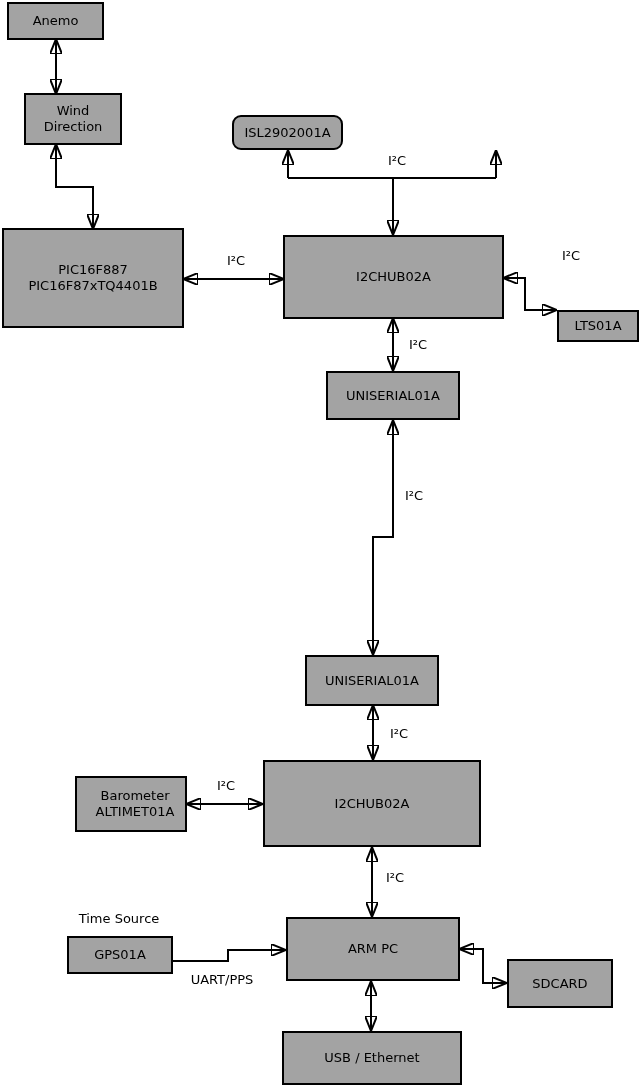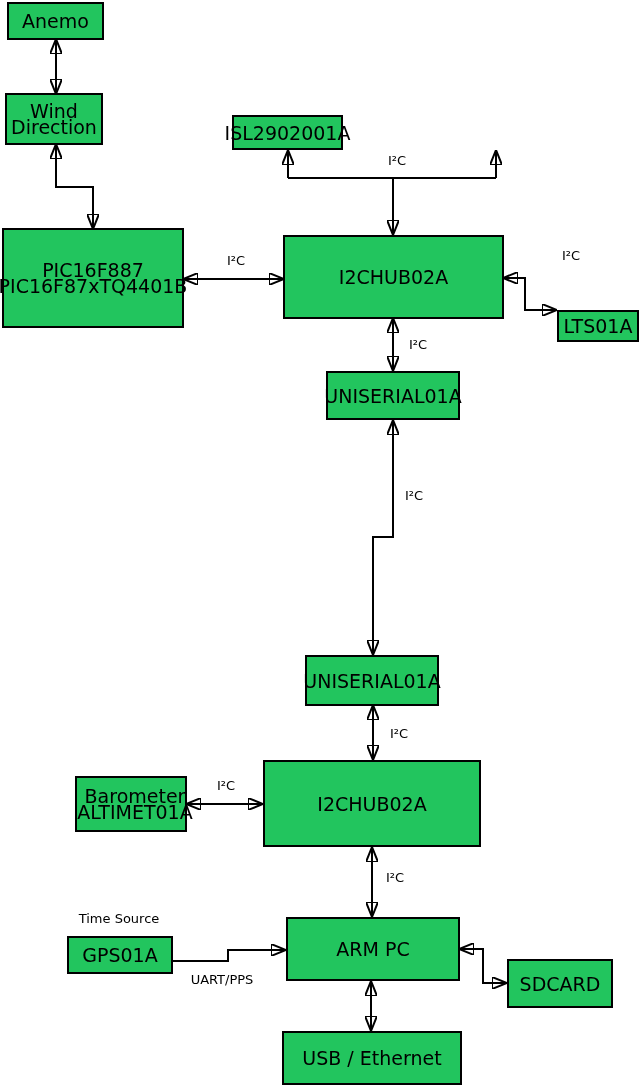--- a/index.html
+++ b/index.html
@@ -17,26 +17,26 @@
   .edges {
     position: absolute; left: 0; top: 0;
     width: 640px; height: 1089px;
     display: block;
   }
   .edges path { stroke: #000000; stroke-width: 2; fill: none; }
   .node {
     position: absolute;
     box-sizing: border-box;
     border: 2px solid #000000;
-    background: #22c55e;
+    background: #a3a3a3;
     color: #000000;
     display: flex; flex-direction: column;
     align-items: center; justify-content: center;
     text-align: right;
-    font-size: 19px; line-height: 16px;
+    font-size: 13px; line-height: 16px;
     white-space: nowrap;
   }
   .edge-label {
     position: absolute;
     transform: translate(-50%, -50%);
     font-size: 13px; line-height: 15px;
     color: #000000;
     white-space: nowrap;
   }
 </style>
@@ -66,31 +66,31 @@
     <path d="M372 848 L372 916" marker-start="url(#arrow)" marker-end="url(#arrow)"></path>
     <path d="M173 961 L228 961 L228 950 L285 950" marker-end="url(#arrow)"></path>
     <path d="M460 949 L483 949 L483 983 L506 983" marker-start="url(#arrow)" marker-end="url(#arrow)"></path>
     <path d="M371 982 L371 1030" marker-start="url(#arrow)" marker-end="url(#arrow)"></path>
   </svg>
 
   <div class="node" style="left:7px;top:2px;width:97px;height:38px;">
     <span>Anemo</span>
   </div>
 
-  <div class="node" style="left:5px;top:93px;width:98px;height:52px;">
+  <div class="node" style="left:24px;top:93px;width:98px;height:52px;">
     <span>Wind</span>
     <span>Direction</span>
   </div>
 
   <div class="node" style="left:2px;top:228px;width:182px;height:100px;">
     <span>PIC16F887</span>
     <span>PIC16F87xTQ4401B</span>
   </div>
 
-  <div class="node" style="left:232px;top:115px;width:111px;height:35px;">
+  <div class="node" style="left:232px;top:115px;width:111px;height:35px;border-radius:9px;">
     <span>ISL2902001A</span>
   </div>
 
 
   <div class="node" style="left:283px;top:235px;width:221px;height:84px;">
     <span>I2CHUB02A</span>
   </div>
 
   <div class="node" style="left:557px;top:310px;width:82px;height:32px;">
     <span>LTS01A</span>

